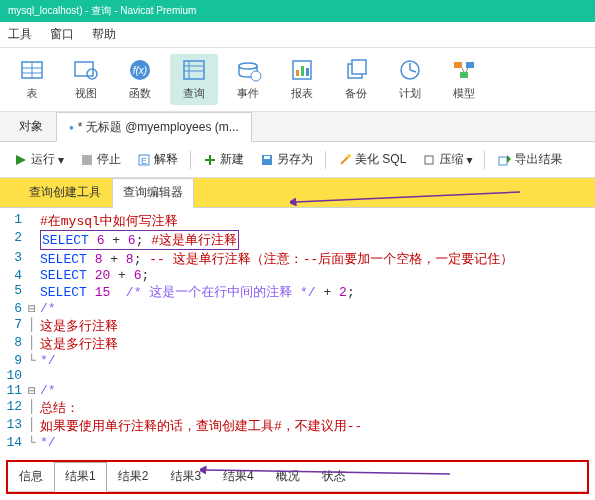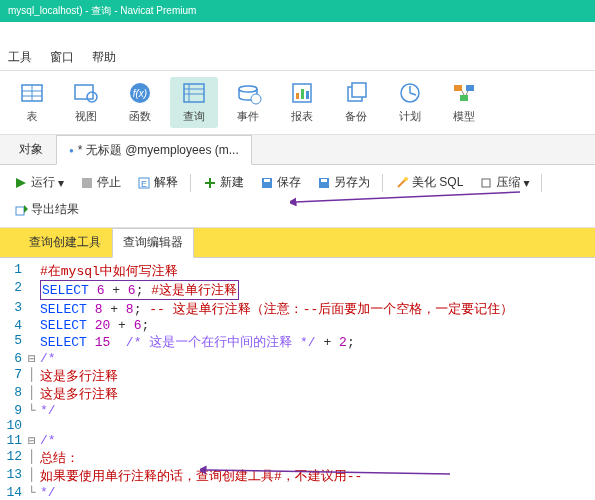--- a/index.html
+++ b/index.html
@@ -1,18 +1,18 @@
 <!DOCTYPE html>
 <html><head>
 <meta charset="utf-8">
 <style>
   * { box-sizing: border-box; margin: 0; padding: 0; }
   body { font-family: "Microsoft YaHei", Arial, sans-serif; font-size: 12px; background: #fff; color: #333; width: 595px; }
   .titlebar { background: #15c29c; color: #fff; padding: 4px 8px; font-size: 10px; }
-  .menubar { background: #fff; padding: 4px 8px; display: flex; gap: 18px; border-bottom: 1px solid #e0e0e0; margin-top: 23px; }
+  .menubar { background: #fff; padding: 4px 8px; display: flex; gap: 18px; border-bottom: 1px solid #e0e0e0; }
   .menubar span { cursor: default; }
   .toolbar-main { display: flex; gap: 6px; padding: 6px 8px; background: #fff; border-bottom: 1px solid #e0e0e0; }
   .tool-btn { display: flex; flex-direction: column; align-items: center; gap: 4px; padding: 4px 10px; cursor: pointer; border-radius: 3px; }
   .tool-btn.active { background: #d0ece6; }
   .tool-btn svg { width: 28px; height: 24px; }
   .tool-label { font-size: 11px; color: #444; }
   .tabbar { display: flex; background: #f4f4f4; border-bottom: 1px solid #d0d0d0; padding-left: 6px; }
   .tab { padding: 5px 12px; background: #f4f4f4; border: 1px solid transparent; font-size: 12px; cursor: pointer; display: flex; align-items: center; gap: 4px; }
   .tab.active { background: #fff; border: 1px solid #d0d0d0; border-bottom: 1px solid #fff; margin-bottom: -1px; }
   .action-bar { display: flex; gap: 4px; align-items: center; padding: 6px 8px; background: #fff; border-bottom: 1px solid #e0e0e0; flex-wrap: wrap; }
@@ -163,27 +163,20 @@
         <line x1="7" y1="2" x2="7" y2="12" stroke="#2a9020" stroke-width="2"></line>
         <line x1="2" y1="7" x2="12" y2="7" stroke="#2a9020" stroke-width="2"></line>
       </svg>
       <span>新建</span>
     </div>
   <div class="act-btn">
       <svg class="icon-sm">
         <rect x="2" y="2" width="10" height="10" fill="#4a90d9"></rect>
         <rect x="4" y="3" width="6" height="3" fill="#fff"></rect>
       </svg>
-      <span>保存</span>
-    </div>
-  <div class="act-btn">
-      <svg class="icon-sm">
-        <rect x="2" y="2" width="10" height="10" fill="#4a90d9"></rect>
-        <rect x="4" y="3" width="6" height="3" fill="#fff"></rect>
-      </svg>
       <span>另存为</span>
     </div>
   <div class="sep"></div>
   <div class="act-btn">
       <svg class="icon-sm">
         <line x1="3" y1="11" x2="11" y2="3" stroke="#e89030" stroke-width="2"></line>
         <circle cx="11" cy="3" r="2" fill="#ffd040"></circle>
       </svg>
       <span>美化 SQL</span>
     </div>

